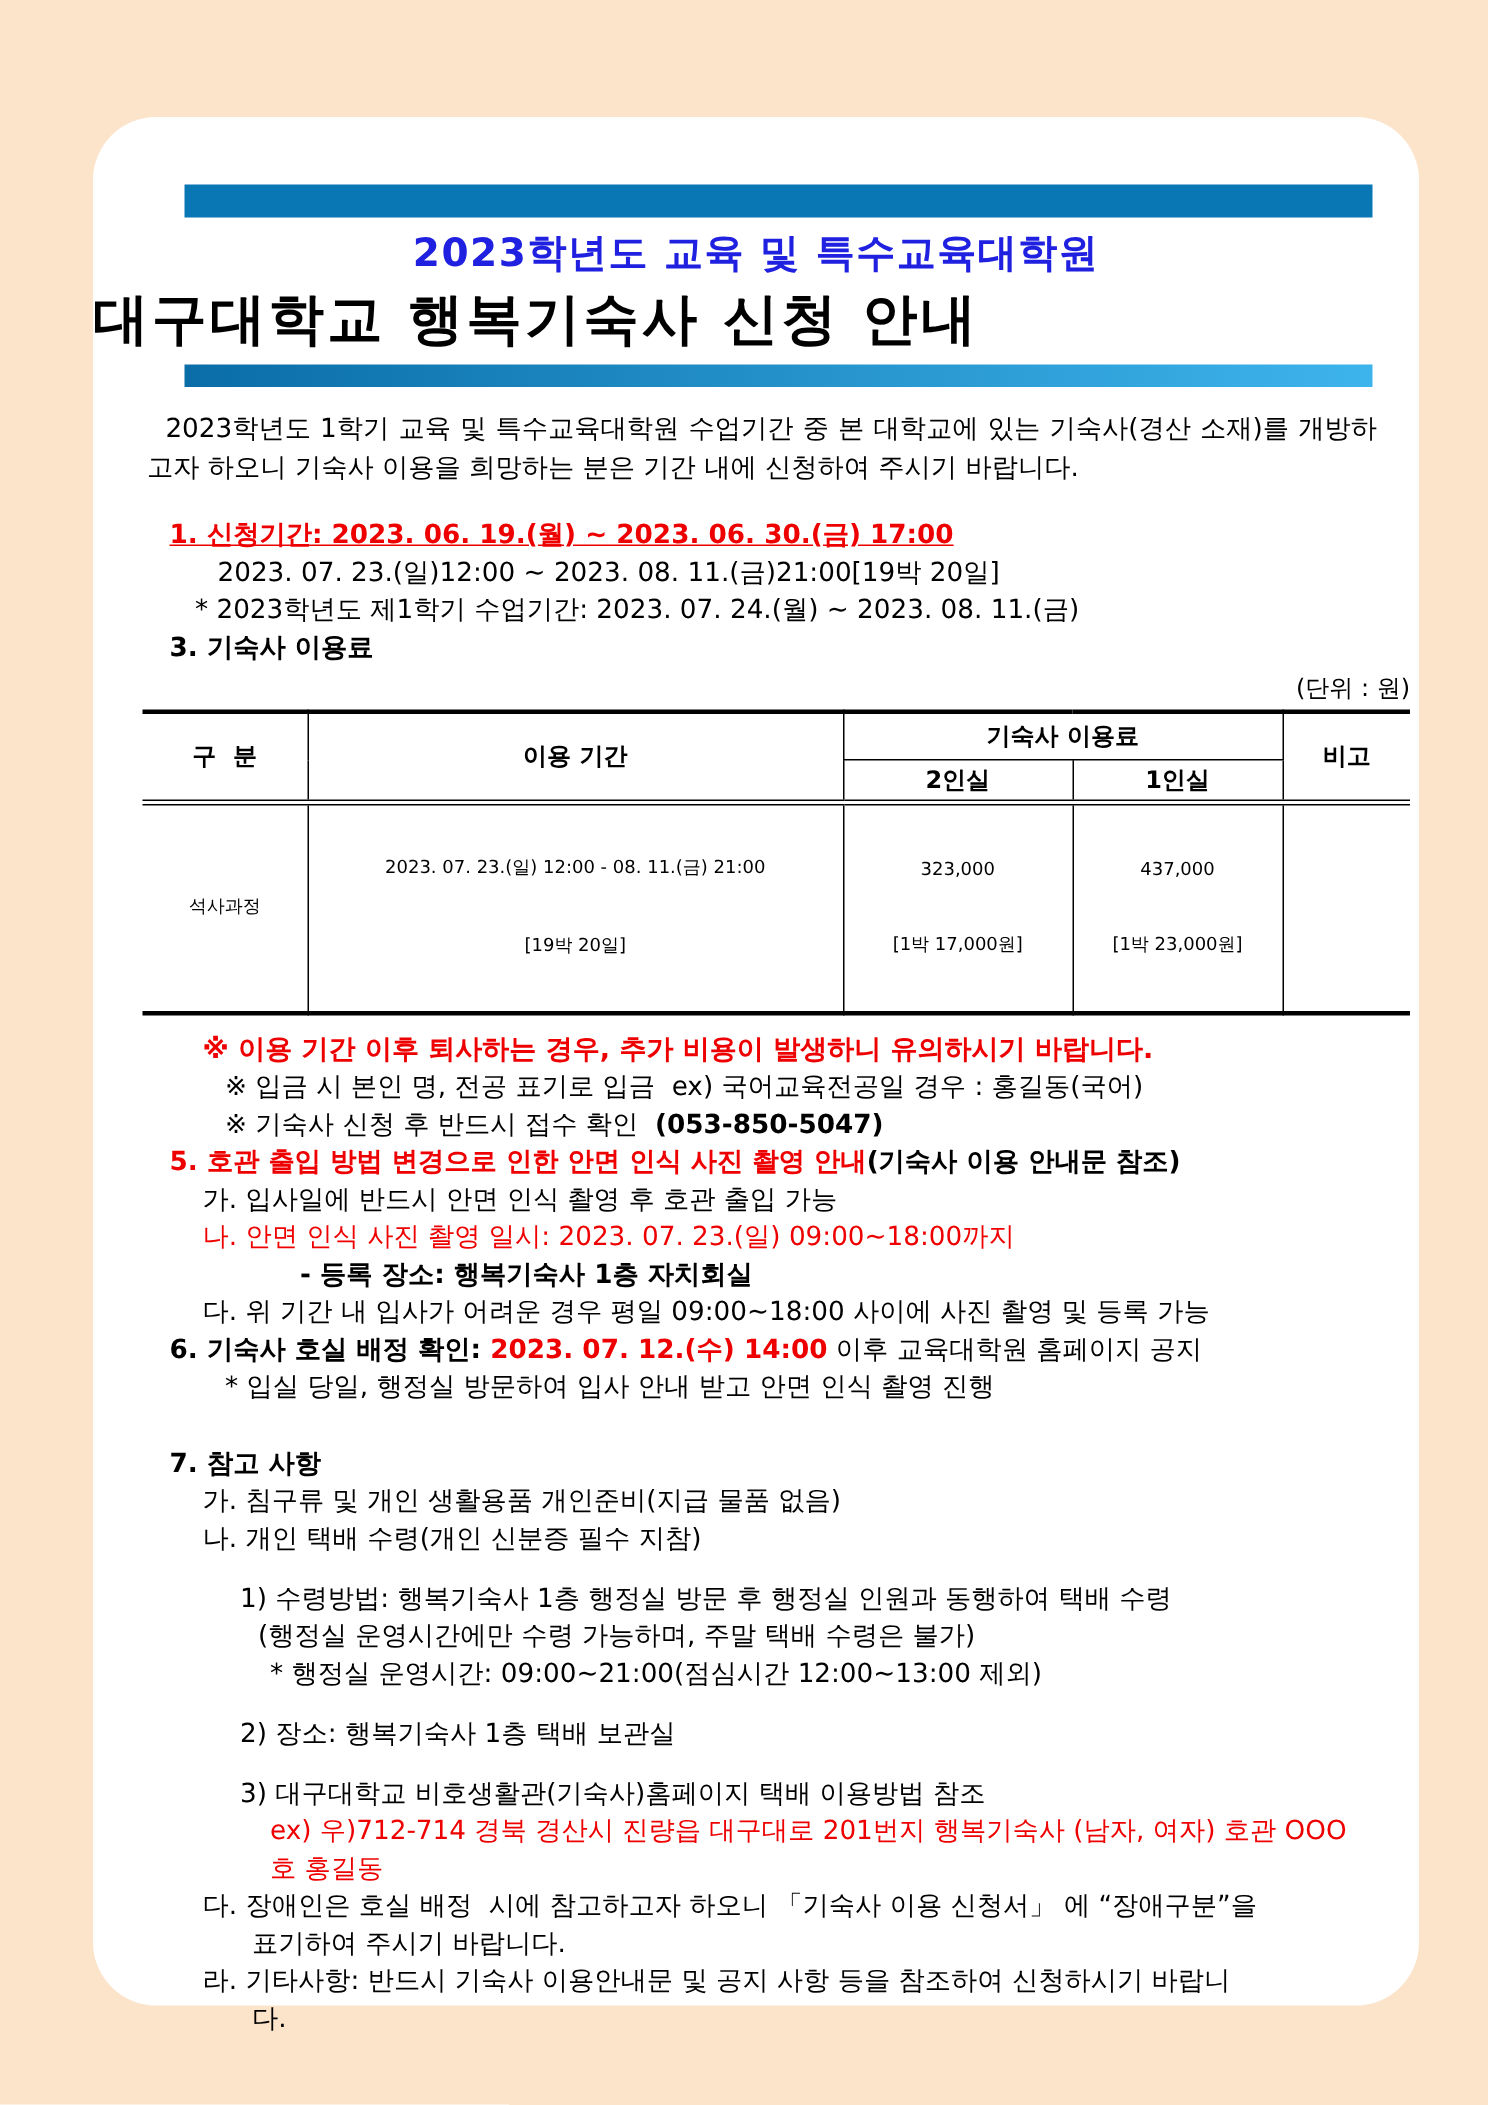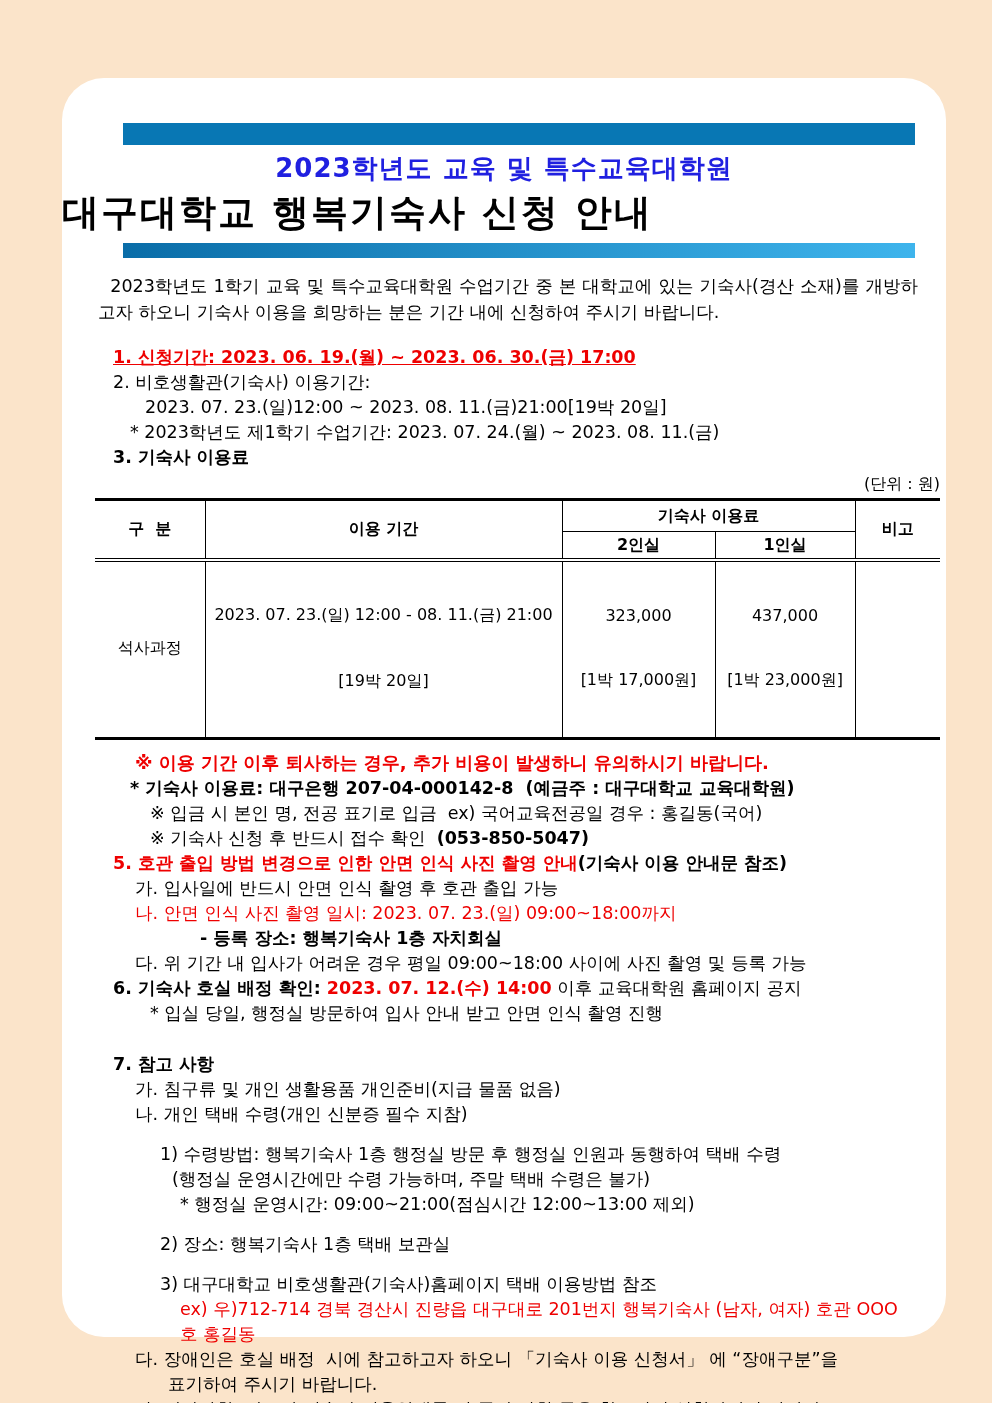--- a/index.html
+++ b/index.html
@@ -69,38 +69,37 @@
   }
   .doc-table td{
     padding:2px 4px;text-align:center;vertical-align:middle;
     white-space:pre-wrap;
   }
   .doc-table .hb{font-weight:bold;}
   .doc-table .vl{border-left:1px solid #000;}
   .doc-table .grp{border-bottom:1px solid #000;}
   .doc-table .r1 td{height:26px;}
   .doc-table .r2 td{height:22px;}
-  .doc-table .body-row td{border-top:4px double #000;padding-top:5px;padding-bottom:7px;font-size:16px;}
+  .doc-table .body-row td{border-top:4px double #000;padding-top:5px;padding-bottom:7px;font-size:12px;}
   .doc-table .l2{margin-top:7px;}
 </style>
 </head>
 <body>
 
 <div class="card">
   <div class="bar-top"></div>
   <div class="subtitle">2023학년도 교육 및 특수교육대학원</div>
   <div class="title">대구대학교 행복기숙사 신청 안내</div>
   <div class="bar-gradient"></div>
 
   <div class="content">
     <p class="intro">  2023학년도 1학기 교육 및 특수교육대학원 수업기간 중 본 대학교에 있는 기숙사(경산 소재)를 개방하고자 하오니 기숙사 이용을 희망하는 분은 기간 내에 신청하여 주시기 바랍니다.</p>
 
     <div id="lines-top">
         <div class="line i0" style="margin-top: 20px;"><span class="red b u">1. 신청기간: 2023. 06. 19.(월) ~ 2023. 06. 30.(금) 17:00</span></div>
-        <div class="line i0"><span>2. 비호생활관(기숙사) 이용기간:</span></div>
         <div class="line i3"><span>2023. 07. 23.(일)12:00 ~ 2023. 08. 11.(금)21:00[19박 20일]</span></div>
         <div class="line i1"><span>* 2023학년도 제1학기 수업기간: 2023. 07. 24.(월) ~ 2023. 08. 11.(금)</span></div>
         <div class="line i0"><span class="b">3. 기숙사 이용료</span></div>
       </div>
 
     <div class="unit">(단위 : 원)</div>
 
     <table class="doc-table">
       <colgroup>
         <col style="width:110px">
@@ -134,21 +133,20 @@
             <div>437,000</div>
             <div class="l2">[1박 23,000원]</div>
           </td>
           <td class="vl"></td>
         </tr>
       </tbody>
     </table>
 
     <div id="lines-bottom">
         <div class="line i2" style="margin-top: 10px;"><span class="red b md">※ 이용 기간 이후 퇴사하는 경우, 추가 비용이 발생하니 유의하시기 바랍니다.</span></div>
-        <div class="line i1"><span class="b">* 기숙사 이용료: 대구은행 207-04-000142-8  (예금주 : 대구대학교 교육대학원)</span></div>
         <div class="line i4"><span>※ 입금 시 본인 명, 전공 표기로 입금  ex) 국어교육전공일 경우 : 홍길동(국어)</span></div>
         <div class="line i4"><span>※ 기숙사 신청 후 반드시 접수 확인  </span><span class="b">(053-850-5047)</span></div>
         <div class="line i0"><span class="red b">5. 호관 출입 방법 변경으로 인한 안면 인식 사진 촬영 안내</span><span class="b">(기숙사 이용 안내문 참조)</span></div>
         <div class="line i2"><span>가. 입사일에 반드시 안면 인식 촬영 후 호관 출입 가능</span></div>
         <div class="line i2"><span class="red">나. 안면 인식 사진 촬영 일시: 2023. 07. 23.(일) 09:00~18:00까지</span></div>
         <div class="line i9"><span class="b">- 등록 장소: 행복기숙사 1층 자치회실</span></div>
         <div class="line i2"><span>다. 위 기간 내 입사가 어려운 경우 평일 09:00~18:00 사이에 사진 촬영 및 등록 가능</span></div>
         <div class="line i0"><span class="b">6. 기숙사 호실 배정 확인: </span><span class="red b">2023. 07. 12.(수) 14:00</span><span> 이후 교육대학원 홈페이지 공지</span></div>
         <div class="line i4"><span>* 입실 당일, 행정실 방문하여 입사 안내 받고 안면 인식 촬영 진행</span></div>
         <div class="line i0" style="margin-top: 26px;"><span class="b">7. 참고 사항</span></div>

